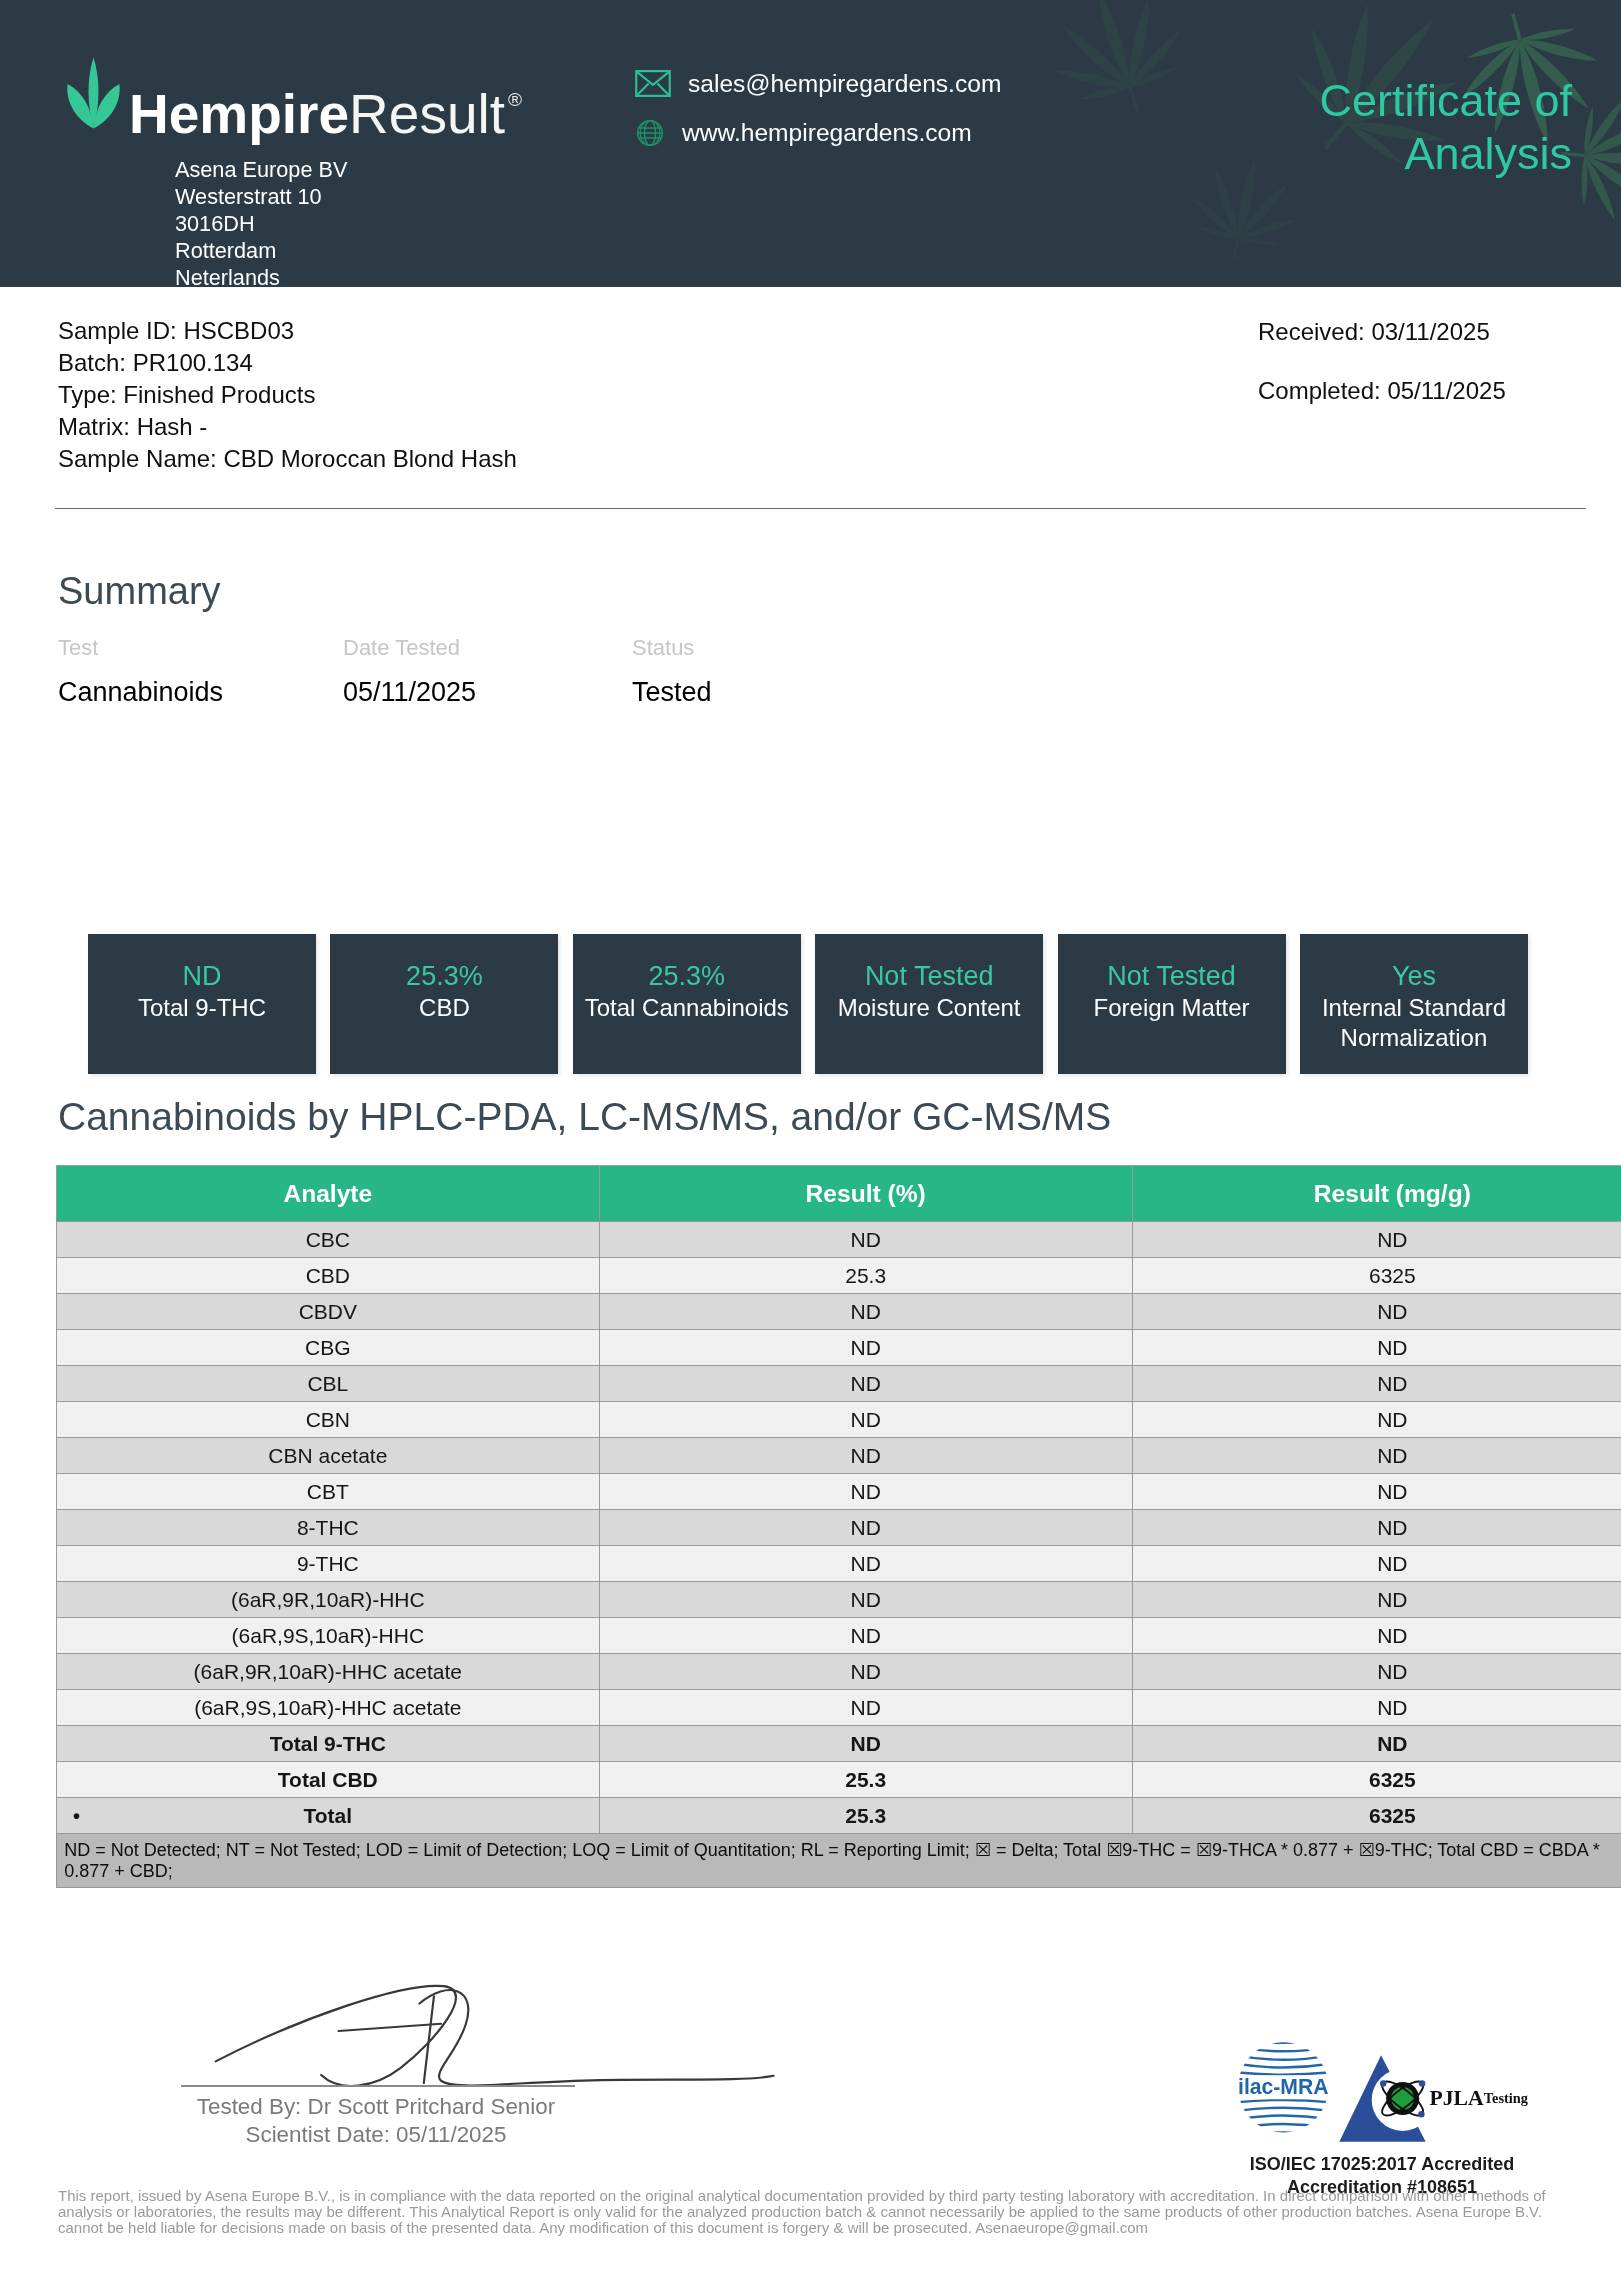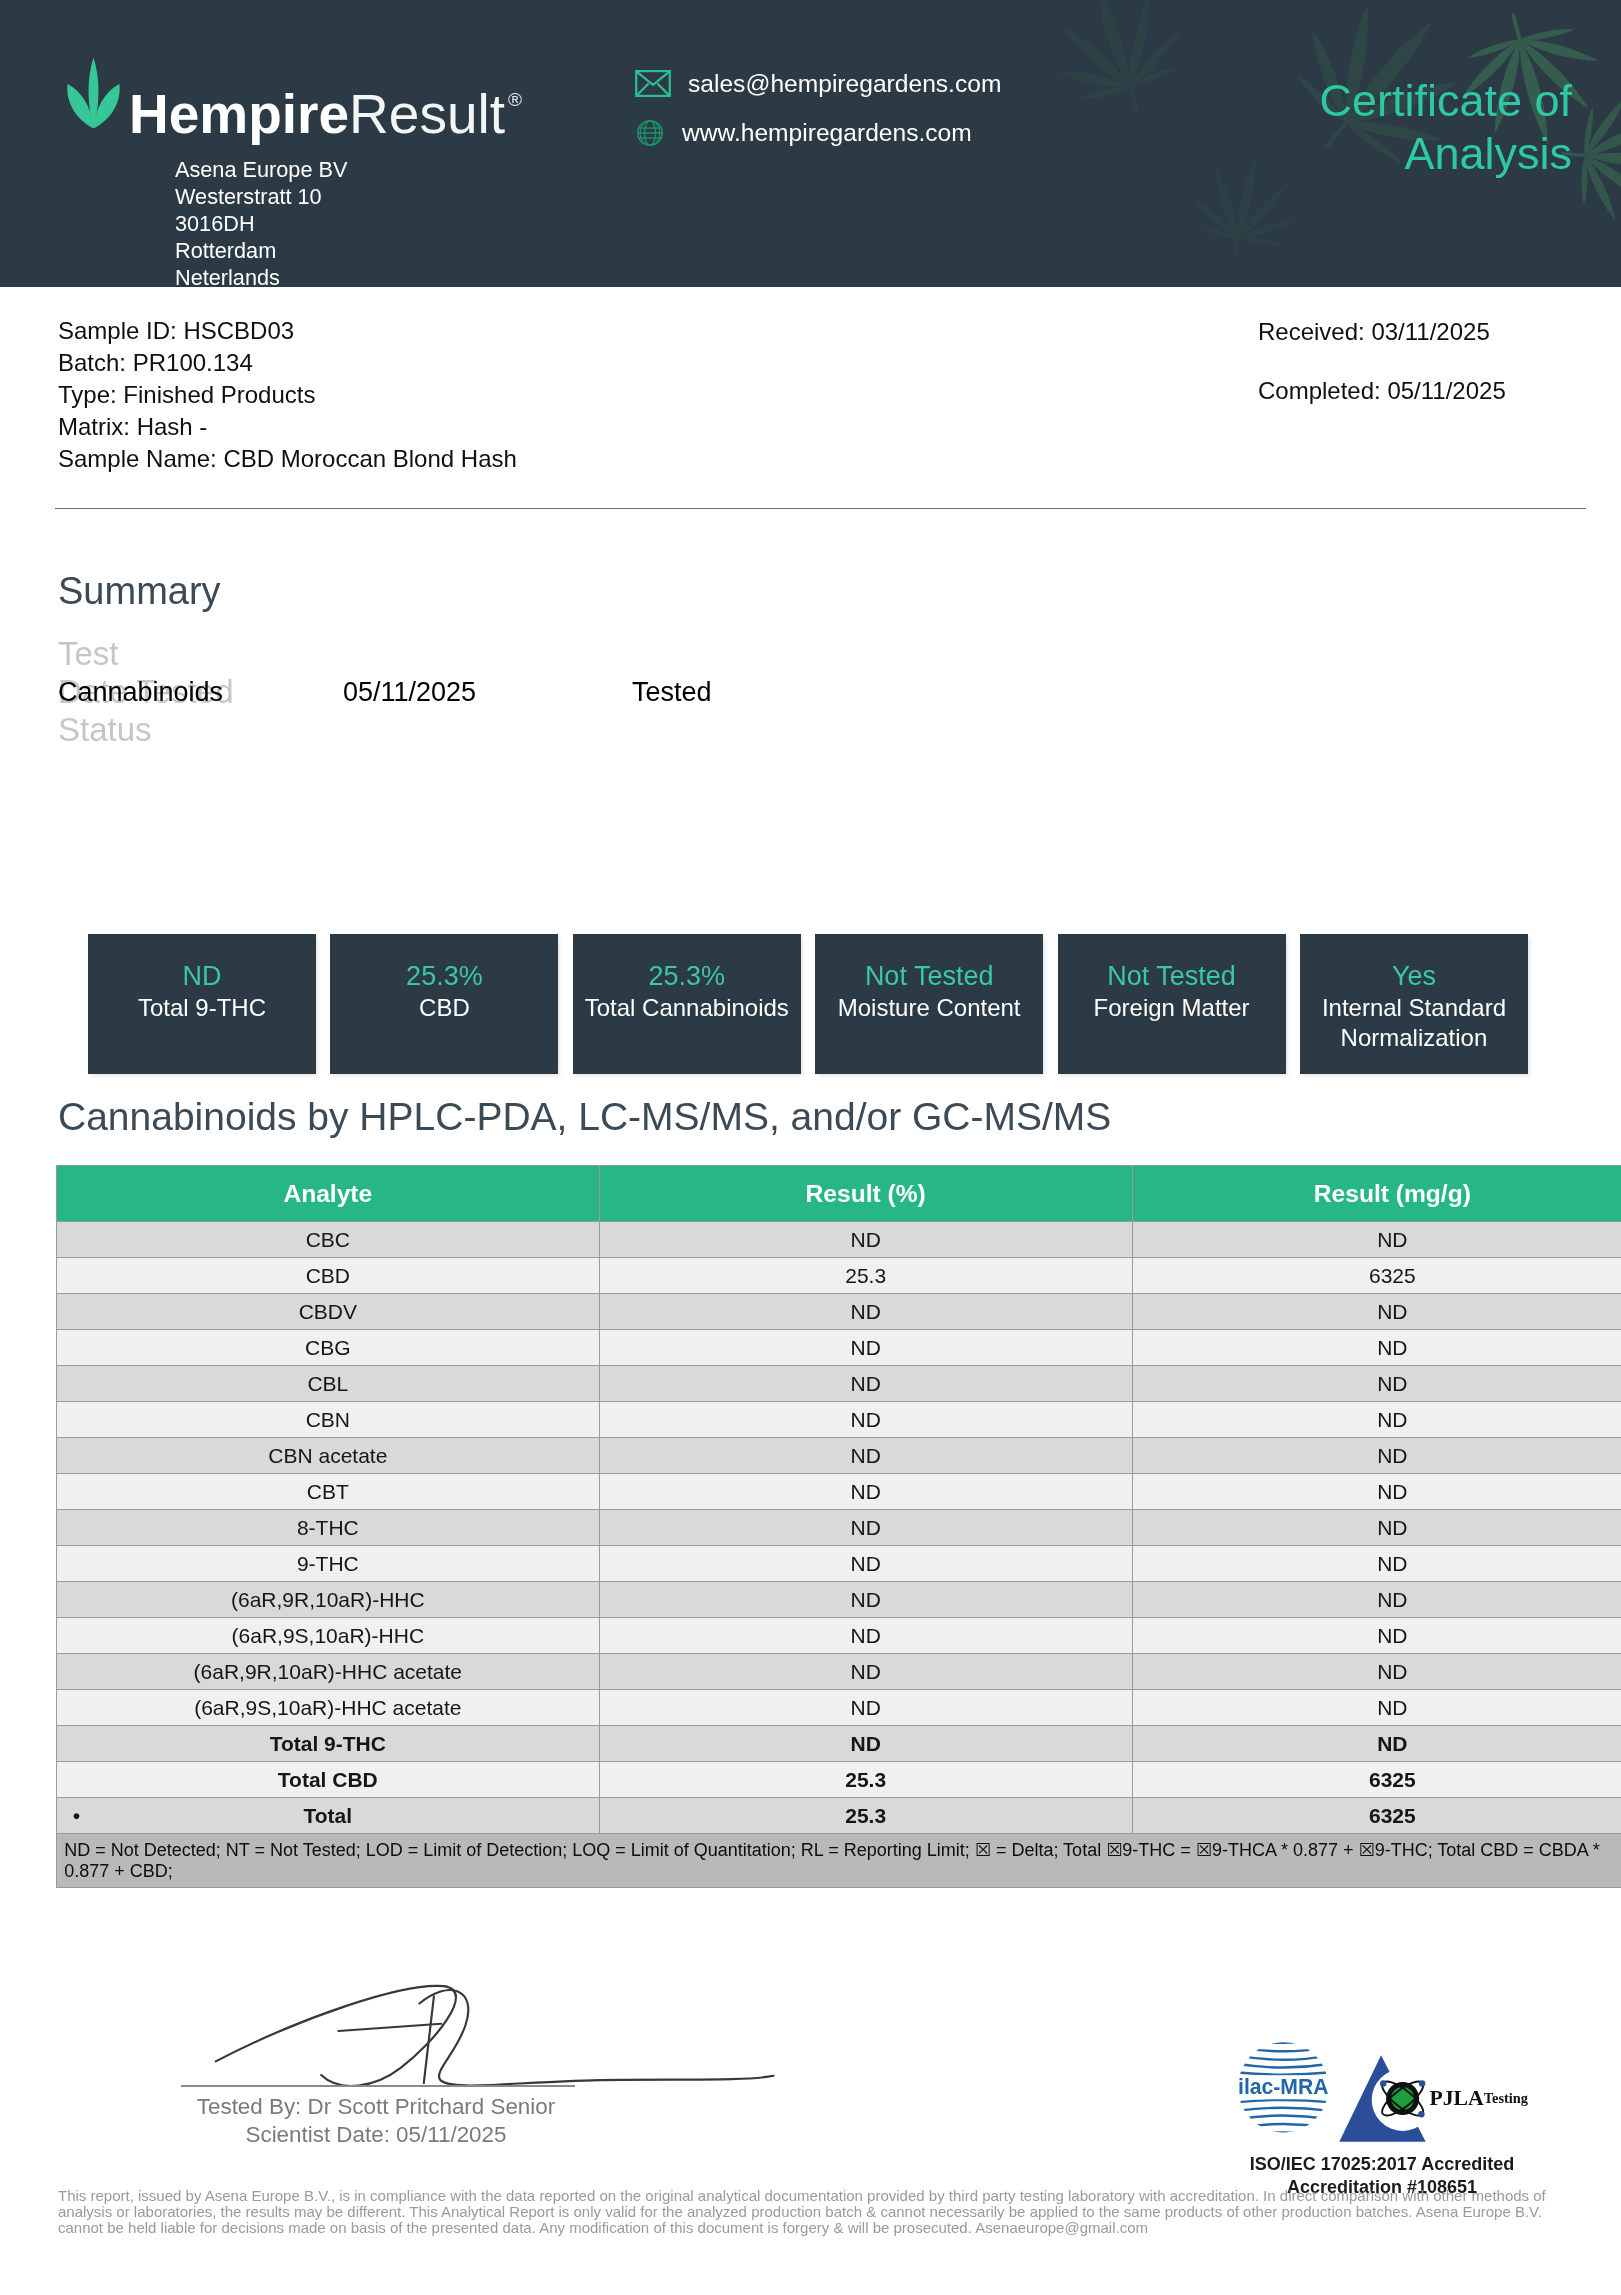--- a/index.html
+++ b/index.html
@@ -23,21 +23,21 @@
              font-size:45px;line-height:53px;font-weight:400;}
 
   
   .sample-info{position:absolute;left:58px;top:315px;font-size:24px;line-height:32px;color:#101010;}
   .dates{position:absolute;left:1258px;top:318px;font-size:24px;color:#101010;}
   .dates .date-line{margin-bottom:31px;white-space:nowrap;}
   .rule{position:absolute;left:55px;top:508px;width:1531px;height:0;border-top:1.4px solid #6d6d6d;}
 
   
   .summary-title{position:absolute;left:58px;top:570px;font-size:38px;font-weight:500;color:#3b4a54;}
-  .summary-cols{position:absolute;left:58px;top:635px;display:flex;font-size:33px;color:#c6c6c6;flex-direction:column;}
+  .summary-cols{position:absolute;left:58px;top:635px;display:flex;font-size:22px;color:#c6c6c6;}
   .summary-vals{position:absolute;left:58px;top:677px;display:flex;font-size:27px;color:#000000;}
   .scol1{width:285px;} .scol2{width:289px;}
 
   
   .status-row{position:absolute;left:88px;top:934px;display:flex;gap:14.4px;}
   .status-box{width:228px;height:140px;background:#2b3a44;text-align:center;box-sizing:border-box;
               padding-top:26px;box-shadow:2.2px 2.2px 4.3px rgba(0,0,0,0.12);}
   .status-value{font-size:27px;color:#3bc8a0;line-height:32px;}
   .status-label{font-size:24px;color:#ffffff;line-height:30px;margin-top:1.4px;padding:0 10px;}
 

